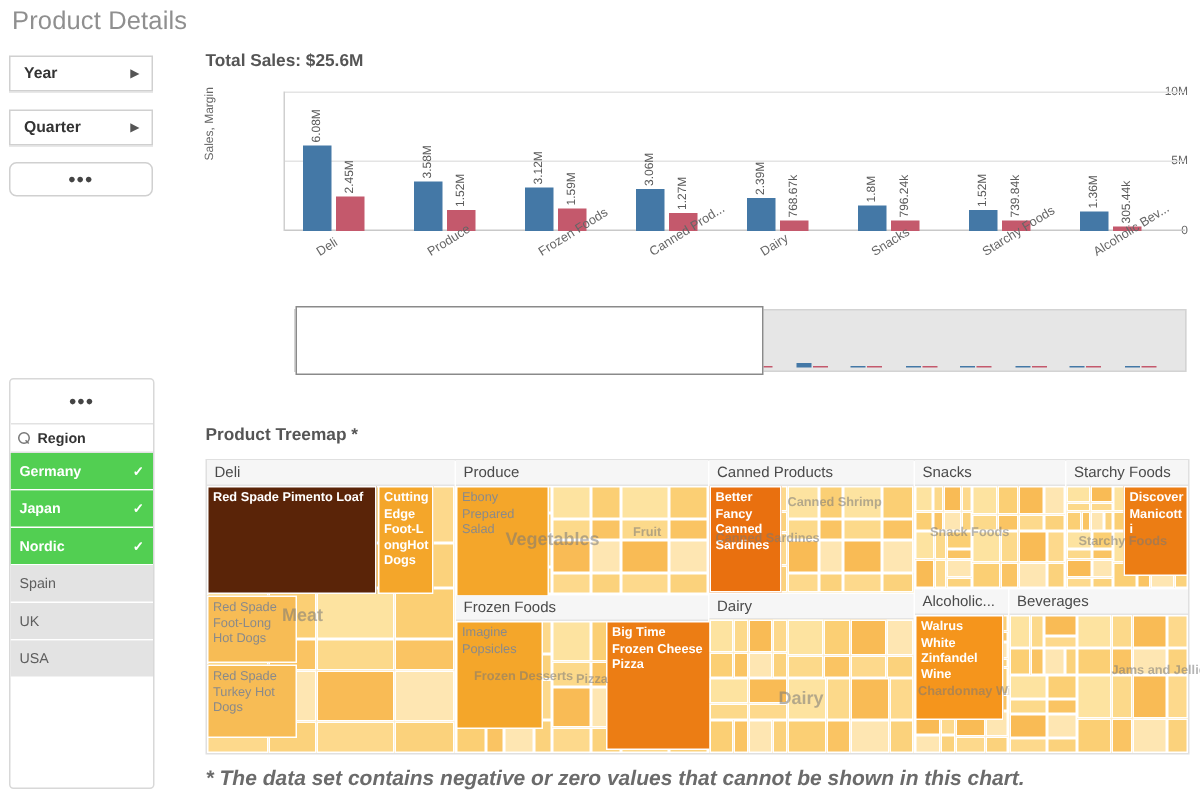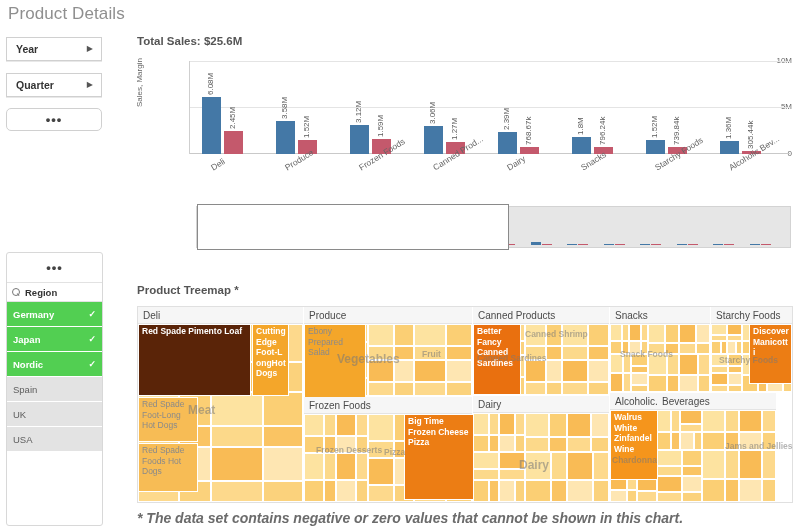--- a/index.html
+++ b/index.html
@@ -408,21 +408,21 @@
         <div class="tile" style="left: 0px; top: 0px; width: 113px; height: 72px; background: rgb(90, 36, 8);">
           <span class="tlabel">Red Spade Pimento Loaf</span>
         </div>
         <div class="tile" style="left: 114px; top: 0px; width: 37px; height: 72px; background: rgb(244, 166, 42);">
           <span class="tlabel">Cutting Edge Foot-L ongHot Dogs</span>
         </div>
         <div class="tile lt" style="left: 0px; top: 73px; width: 60px; height: 45px; background: rgb(247, 188, 85);">
           <span class="tlabel">Red Spade Foot-Long Hot Dogs</span>
         </div>
         <div class="tile lt" style="left: 0px; top: 119px; width: 60px; height: 49px; background: rgb(247, 188, 85);">
-          <span class="tlabel">Red Spade Foods Hot Dogs</span>
+          <span class="tlabel">Red Spade Turkey Hot Dogs</span>
         </div>
       </div>
       <div class="grp-overlay " style="left: 50px; top: 96px;">Meat</div>
     </div>
     <div class="tm-group" style="left: 166px; top: 0px; width: 168px; height: 89px;">
       <div class="tm-head">Produce</div>
       <div class="tm-body">
         <div class="tile lt" style="left: 0px; top: 0px; width: 20px; height: 18px; background: rgb(253, 227, 160);"></div>
         <div class="tile lt" style="left: 20px; top: 0px; width: 12px; height: 18px; background: rgb(252, 217, 138);"></div>
         <div class="tile lt" style="left: 0px; top: 18px; width: 20px; height: 14px; background: rgb(251, 207, 116);"></div>
@@ -490,20 +490,23 @@
         <div class="tile lt" style="left: 90px; top: 44px; width: 20px; height: 27px; background: rgb(254, 230, 178);"></div>
         <div class="tile lt" style="left: 90px; top: 71px; width: 20px; height: 17px; background: rgb(251, 210, 124);"></div>
         <div class="tile lt" style="left: 110px; top: 0px; width: 32px; height: 27px; background: rgb(253, 227, 160);"></div>
         <div class="tile lt" style="left: 110px; top: 27px; width: 32px; height: 17px; background: rgb(252, 217, 138);"></div>
         <div class="tile lt" style="left: 142px; top: 0px; width: 26px; height: 27px; background: rgb(251, 207, 116);"></div>
         <div class="tile lt" style="left: 142px; top: 27px; width: 26px; height: 17px; background: rgb(250, 196, 99);"></div>
         <div class="tile lt" style="left: 110px; top: 44px; width: 32px; height: 27px; background: rgb(249, 187, 85);"></div>
         <div class="tile lt" style="left: 110px; top: 71px; width: 32px; height: 17px; background: rgb(253, 217, 140);"></div>
         <div class="tile lt" style="left: 142px; top: 44px; width: 26px; height: 27px; background: rgb(254, 230, 178);"></div>
         <div class="tile lt" style="left: 142px; top: 71px; width: 26px; height: 17px; background: rgb(251, 210, 124);"></div>
+        <div class="tile lt" style="left: 0px; top: 0px; width: 58px; height: 72px; background: rgb(244, 166, 42);">
+          <span class="tlabel">Imagine Popsicles</span>
+        </div>
         <div class="tile" style="left: 60px; top: 0px; width: 71px; height: 86px; background: rgb(236, 125, 20); margin-left: 40px;">
           <span class="tlabel">Big Time Frozen Cheese Pizza</span>
         </div>
       </div>
       <div class="grp-overlay sm" style="left: 12px; top: 48px;">Frozen Desserts</div>
       <div class="grp-overlay sm" style="left: 80px; top: 50px; text-align: right;">Pizza</div>
     </div>
     <div class="tm-group" style="left: 335px; top: 0px; width: 136px; height: 88px;">
       <div class="tm-head">Canned Products</div>
       <div class="tm-body">
@@ -697,21 +700,21 @@
         <div class="tile lt" style="left: 27px; top: 64px; width: 20px; height: 17px; background: rgb(249, 187, 85);"></div>
         <div class="tile lt" style="left: 27px; top: 81px; width: 20px; height: 11px; background: rgb(253, 217, 140);"></div>
         <div class="tile lt" style="left: 47px; top: 64px; width: 15px; height: 17px; background: rgb(254, 230, 178);"></div>
         <div class="tile lt" style="left: 47px; top: 81px; width: 15px; height: 11px; background: rgb(251, 210, 124);"></div>
         <div class="tile" style="left: 0px; top: 0px; width: 59px; height: 70px; background: rgb(245, 149, 28);">
           <span class="tlabel">Walrus White Zinfandel Wine</span>
         </div>
       </div>
       <div class="grp-overlay sm" style="left: 2px; top: 62px;">Chardonnay Wine</div>
     </div>
-    <div class="tm-group" style="left: 519px; top: 86px; width: 119px; height: 109px; text-align: right;">
+    <div class="tm-group" style="left: 535px; top: 86px; width: 119px; height: 109px; text-align: right;">
       <div class="tm-head">Beverages</div>
       <div class="tm-body">
         <div class="tile lt" style="left: 0px; top: 0px; width: 14px; height: 22px; background: rgb(253, 227, 160);"></div>
         <div class="tile lt" style="left: 14px; top: 0px; width: 9px; height: 22px; background: rgb(252, 217, 138);"></div>
         <div class="tile lt" style="left: 0px; top: 22px; width: 14px; height: 18px; background: rgb(251, 207, 116);"></div>
         <div class="tile lt" style="left: 14px; top: 22px; width: 9px; height: 18px; background: rgb(250, 196, 99);"></div>
         <div class="tile lt" style="left: 23px; top: 0px; width: 22px; height: 14px; background: rgb(249, 187, 85);"></div>
         <div class="tile lt" style="left: 23px; top: 14px; width: 22px; height: 8px; background: rgb(253, 217, 140);"></div>
         <div class="tile lt" style="left: 23px; top: 22px; width: 14px; height: 18px; background: rgb(254, 230, 178);"></div>
         <div class="tile lt" style="left: 37px; top: 22px; width: 8px; height: 18px; background: rgb(251, 210, 124);"></div>

